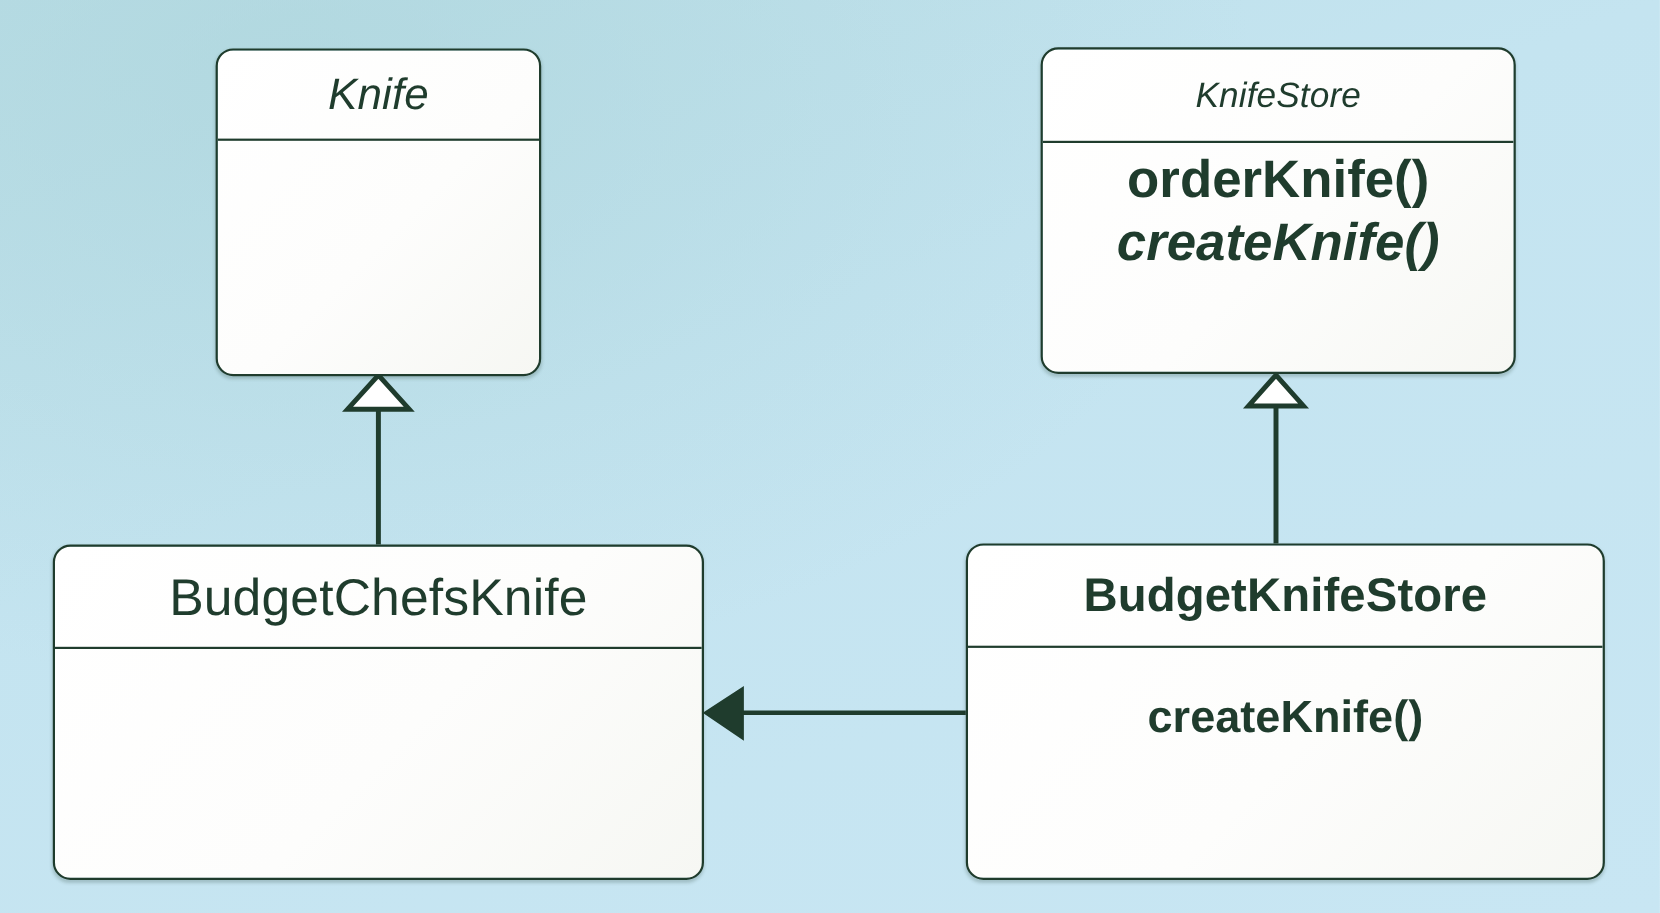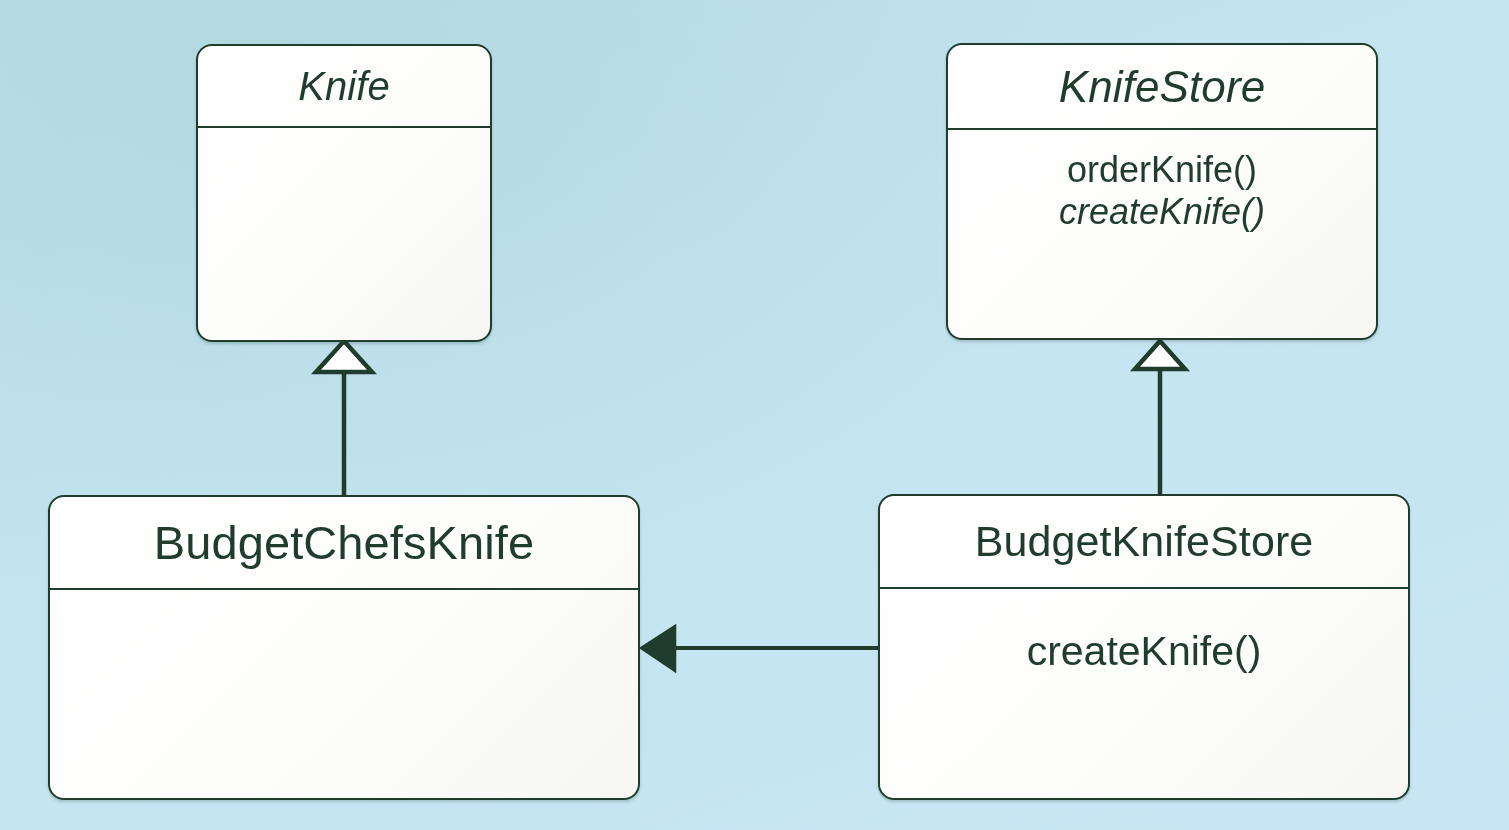--- a/index.html
+++ b/index.html
@@ -66,35 +66,35 @@
     left: 196px; top: 44px; width: 296px; height: 298px;
   }
   #box-knife .uml-name {
     height: 82px; font-size: 40px;
   }
 
   #box-knifestore {
     left: 946px; top: 43px; width: 432px; height: 297px;
   }
   #box-knifestore .uml-name {
-    height: 85px; font-size: 44px;
+    height: 85px; font-size: 32px;
   }
   #box-knifestore .uml-members {
-    padding-top: 19px; font-size: 36px;
+    padding-top: 6px; font-size: 48px; font-weight: bold;
   }
 
   #box-budgetchefsknife {
     left: 48px; top: 495px; width: 592px; height: 305px;
   }
   #box-budgetchefsknife .uml-name {
     height: 93px; font-size: 47px;
   }
 
   #box-budgetknifestore {
-    left: 878px; top: 494px; width: 532px; height: 306px;
+    left: 878px; top: 494px; width: 581px; height: 306px; font-weight: bold;
   }
   #box-budgetknifestore .uml-name {
     height: 93px; font-size: 43px;
   }
   #box-budgetknifestore .uml-members {
     padding-top: 38px; font-size: 41px;
   }
 
   
   #connectors {

